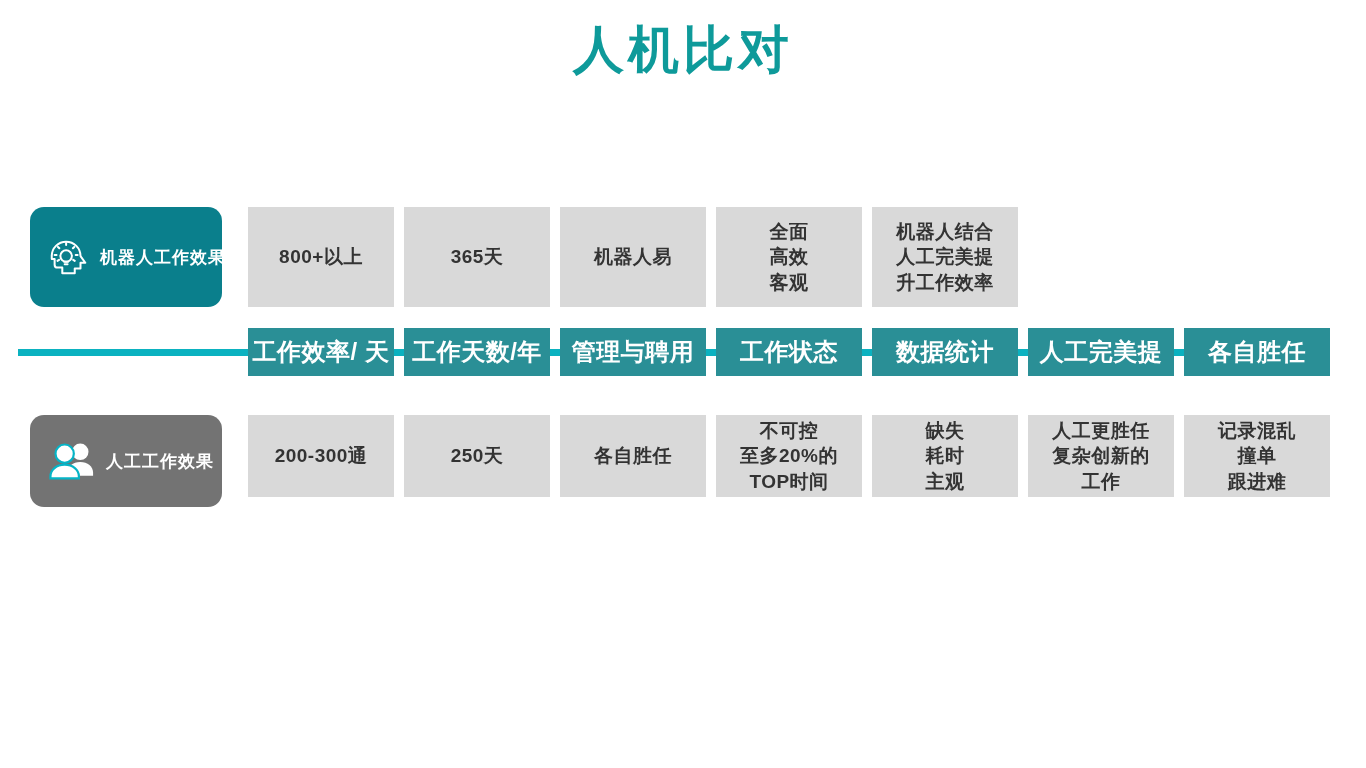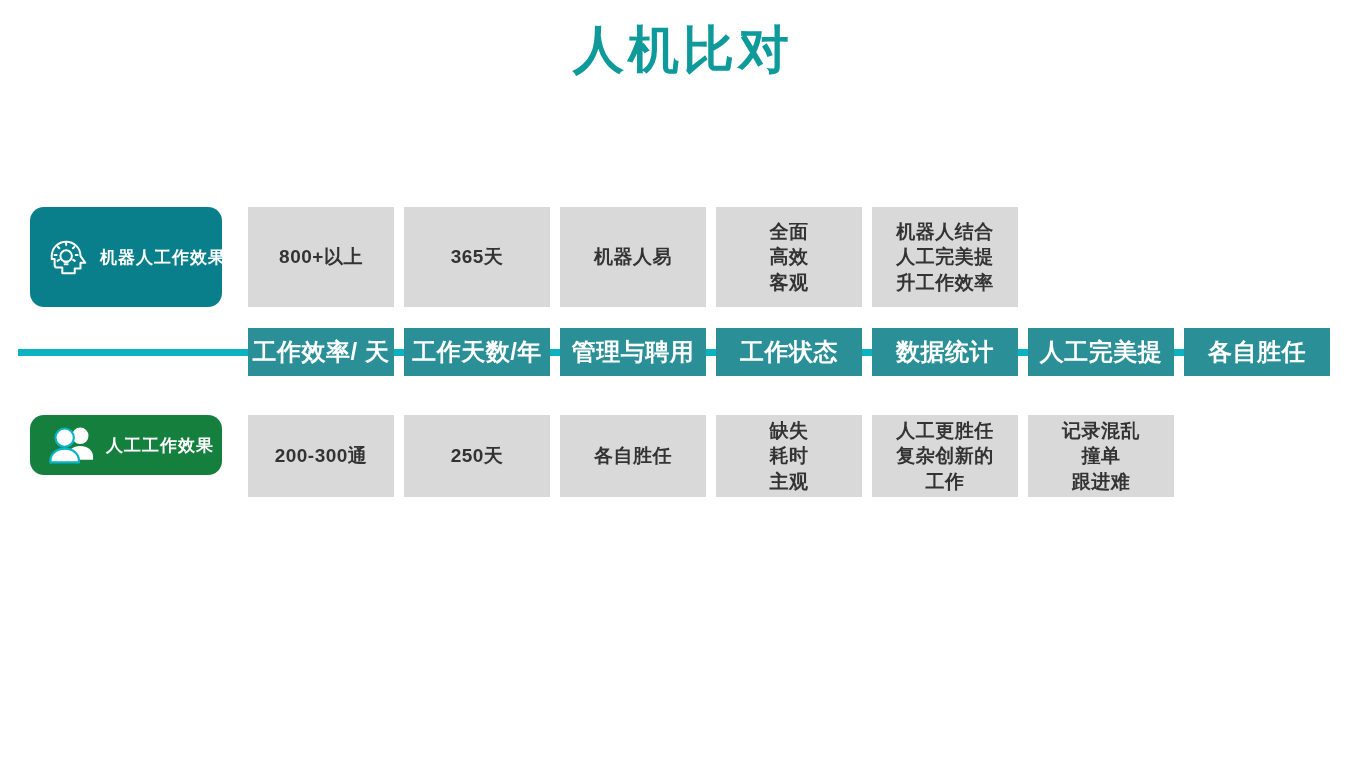--- a/index.html
+++ b/index.html
@@ -42,22 +42,22 @@
     box-sizing: border-box;
     padding-left: 16px;
   }
   .row-label.robot {
     top: 207px;
     height: 100px;
     background: #0a7f8c;
   }
   .row-label.human {
     top: 415px;
-    height: 60px;
-    background: #15803d;
+    height: 92px;
+    background: #737373;
   }
   .row-label .label-icon {
     width: 46px;
     height: 46px;
     flex: 0 0 46px;
     display: block;
   }
   .row-label.human .label-icon {
     width: 52px;
     height: 44px;
@@ -197,20 +197,23 @@
   <div class="connector"></div>
   <div class="chip">人工完美提</div>
   <div class="connector"></div>
   <div class="chip">各自胜任</div>
 </div>
 
 <div class="grid bottom">
   <div class="cell">200-300通</div>
   <div class="cell">250天</div>
   <div class="cell">各自胜任</div>
+  <div class="cell">不可控
+至多20%的
+TOP时间</div>
   <div class="cell">缺失
 耗时
 主观</div>
   <div class="cell">人工更胜任
 复杂创新的
 工作</div>
   <div class="cell">记录混乱
 撞单
 跟进难</div>
 </div>

